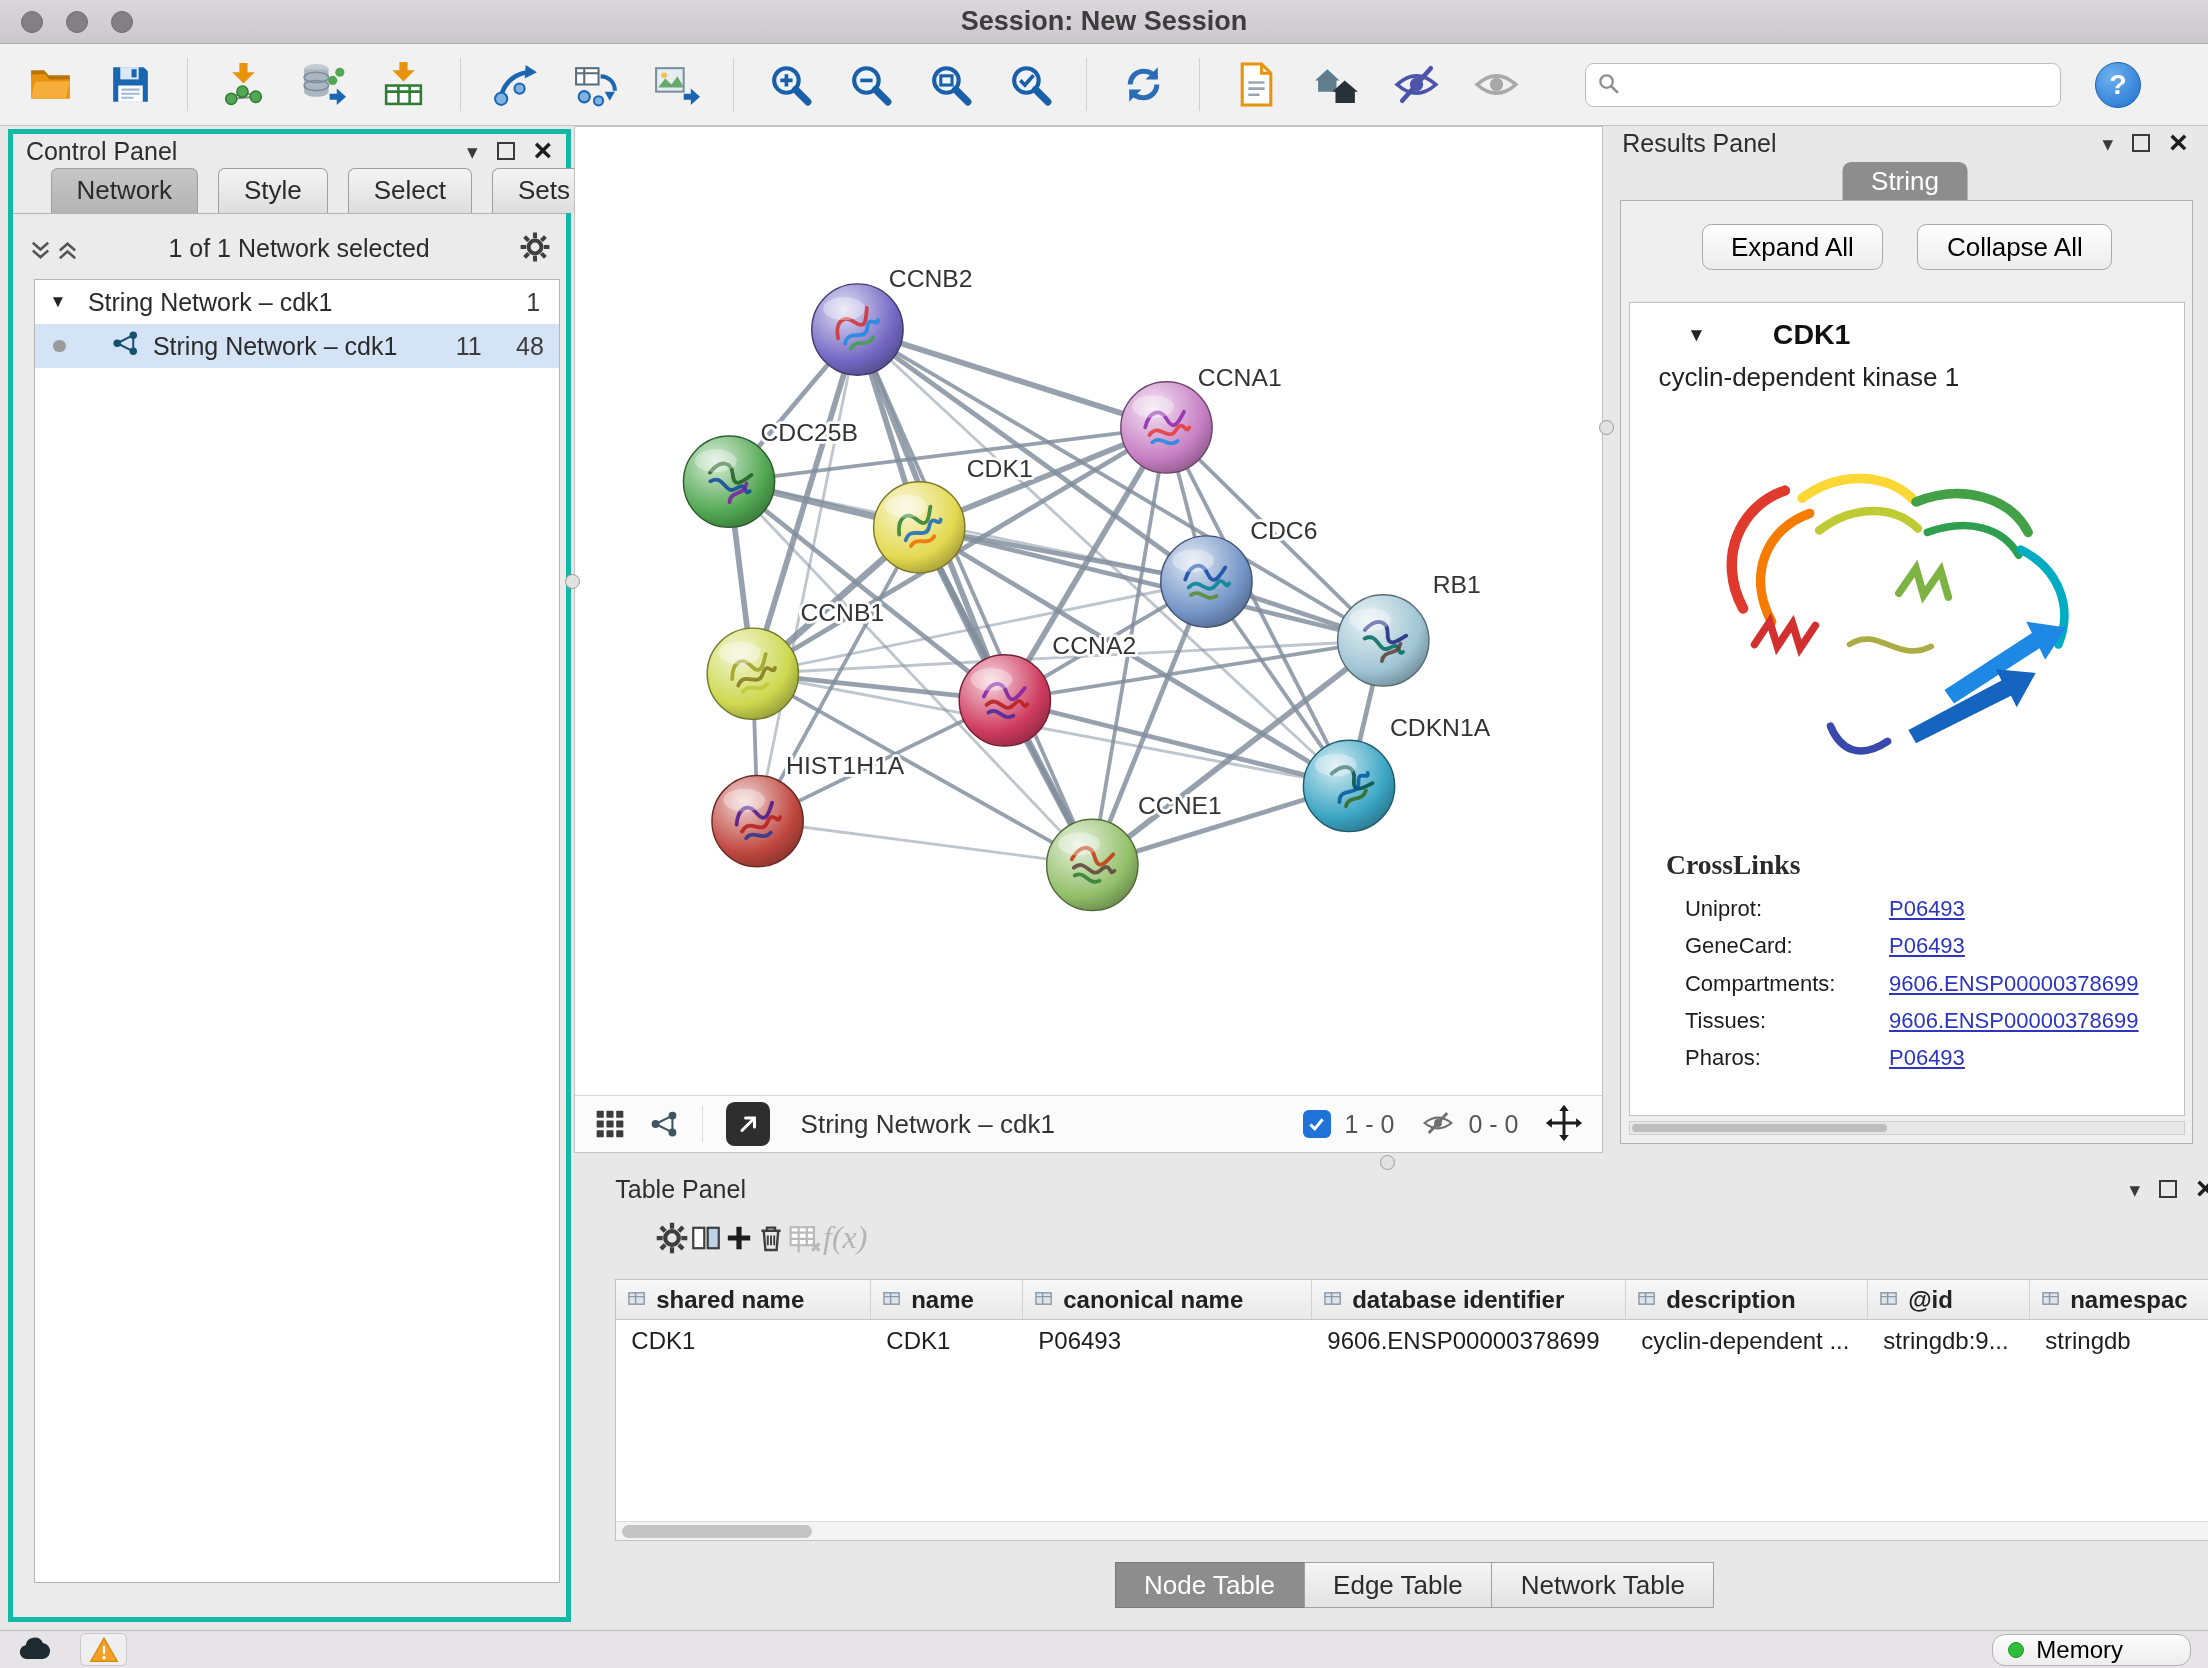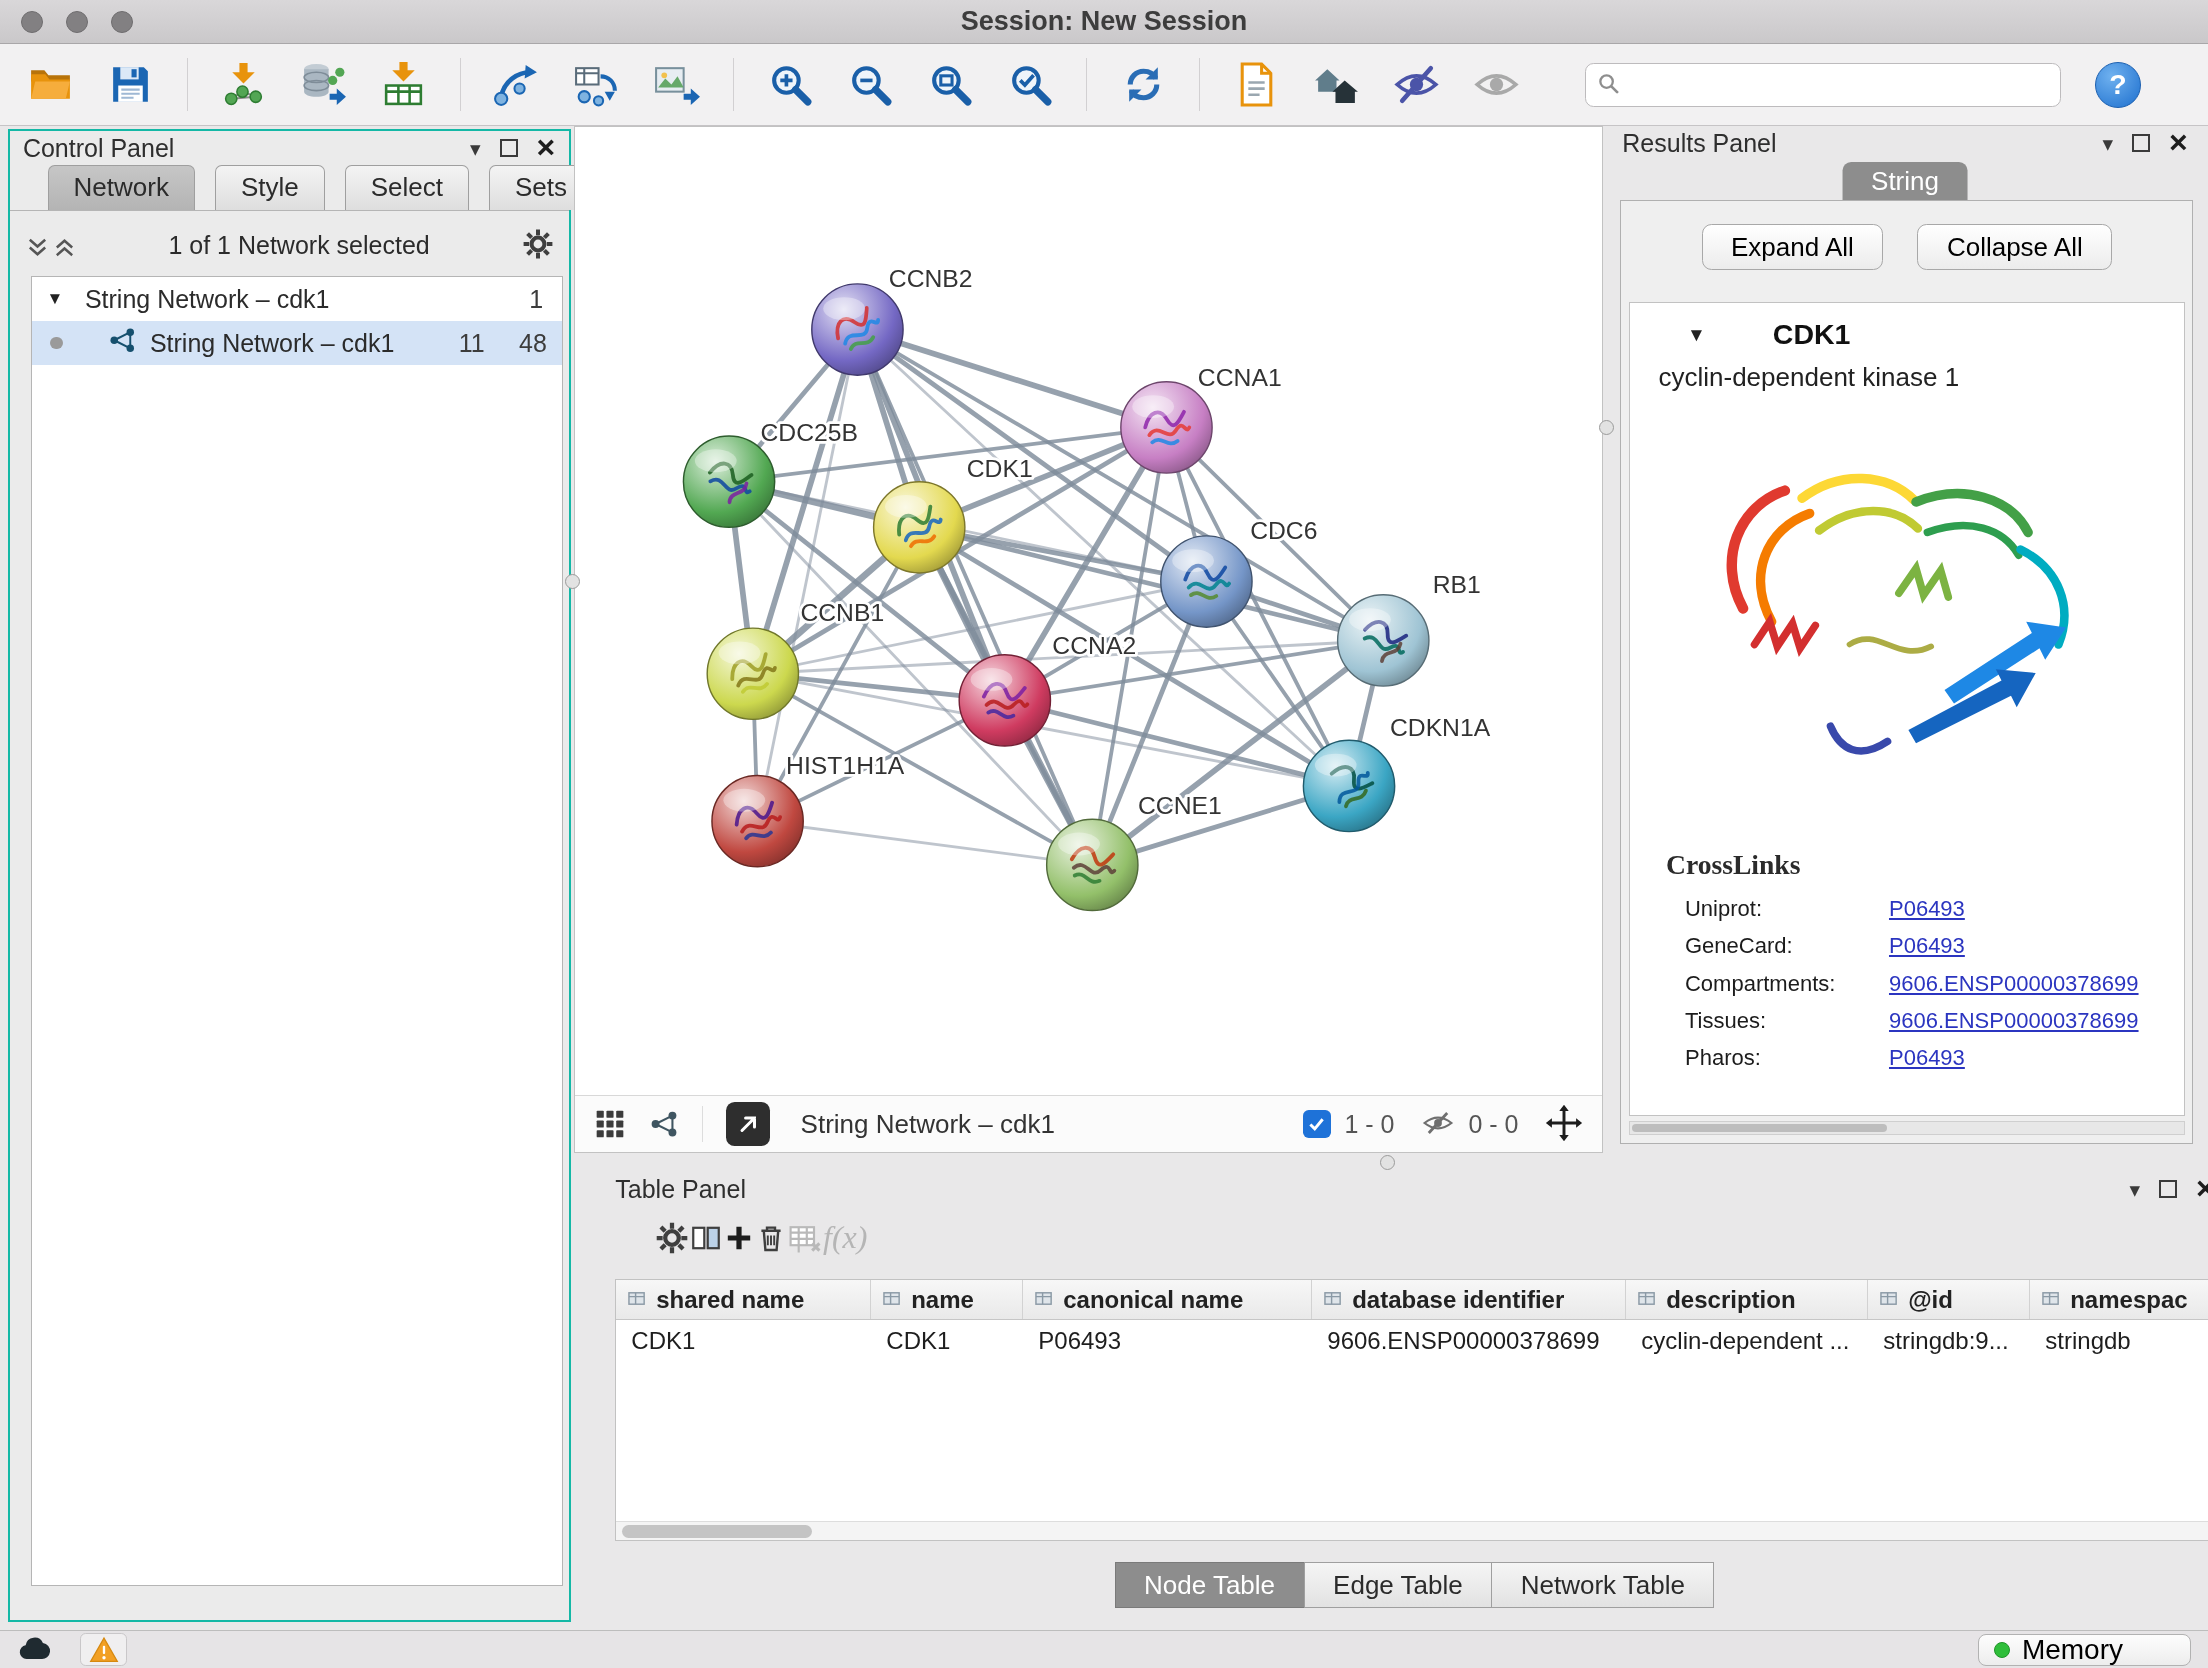--- a/index.html
+++ b/index.html
@@ -32,21 +32,21 @@
 
 
 .panel-head{height:34px;display:flex;align-items:center;padding:0 13.3px;font-size:25px;color:#2e2e2e}
 .ph-icons{margin-left:auto;display:flex;align-items:center;gap:19px}
 .chev{font-size:21px;color:#3a3a3a;line-height:1;cursor:pointer}
 .maxbox{width:18px;height:18px;border:2.9px solid #3a3a3a;cursor:pointer}
 .closex{font-size:32px;font-weight:bold;color:#1d1d1d;line-height:.8;cursor:pointer}
 
 
 .control-panel{position:absolute;left:7.6px;top:129px;width:563px;height:1493px;
-  background:#ebebeb;border:2px solid #14b8a6}
+  background:#ebebeb;border:5px solid #14b8a6}
 .cp-tabs{display:flex;gap:20px;padding:3.8px 9.5px 0 38px;border-bottom:1px solid #b5b5b5;height:46px;align-items:flex-end}
 .cp-tab{padding:6.7px 25px;font-size:26px;border:1px solid #9f9f9f;border-bottom:none;
   border-radius:6.7px 6.7px 0 0;background:linear-gradient(#f4f4f4,#dedede);cursor:pointer}
 .cp-tab.active{background:linear-gradient(#c6c6c6,#b4b4b4)}
 .cp-selrow{height:49px;display:flex;align-items:flex-end;padding:0 15px;gap:2px}
 .cp-selrow .sel-text{flex:1;text-align:center;font-size:25px}
 .icon-btn{background:none;border:none;cursor:pointer;display:flex;align-items:center;justify-content:center}
 .tree{position:absolute;left:21px;right:5.7px;top:145px;bottom:34px;background:#fff;border:1px solid #b5b5b5;overflow:hidden}
 .tree-row{height:44px;display:flex;align-items:center;font-size:25px;padding:0 15px;gap:13.3px}
 .tree-row .disc{font-size:17px;color:#222;width:25px}
@@ -114,21 +114,21 @@
   border:1px solid #9f9f9f;background:linear-gradient(#f5f5f5,#e2e2e2);margin-left:-1px}
 .tp-tab.active{background:#8d8d8d;color:#fff;border-color:#7a7a7a}
 
 
 .split-dot{position:absolute;width:15px;height:15px;border-radius:50%;background:#e2e2e2;border:1.9px solid #9b9b9b}
 .statusbar{position:absolute;left:0;bottom:0;width:2208px;height:38px;background:#e6e4e6;
   border-top:1px solid #bdbdbd;display:flex;align-items:center;padding:0 17px;gap:25px}
 .sb-btn{background:none;border:none;cursor:pointer;display:flex;align-items:center}
 .sb-warn{border:1px solid #c9c7c9;border-radius:5.7px;background:#f0eff0;padding:1.9px 7.6px}
 .mem-btn{margin-left:auto;height:32px;display:flex;align-items:center;gap:12px;padding:0 67px 0 15px;
-  font-size:28px;background:linear-gradient(#fdfdfd,#ededed);border:1px solid #b2b2b2;border-radius:8px;cursor:pointer}
+  font-size:24px;background:linear-gradient(#fdfdfd,#ededed);border:1px solid #b2b2b2;border-radius:13px;cursor:pointer}
 .mem-dot{width:16px;height:16px;border-radius:50%;background:#2fbe3a;border:1px solid #1f9428}
 </style>
 </head>
 <body>
 
 <div id="app">
 
   <div class="titlebar">
     <div class="lights">
       <span class="light"></span>

